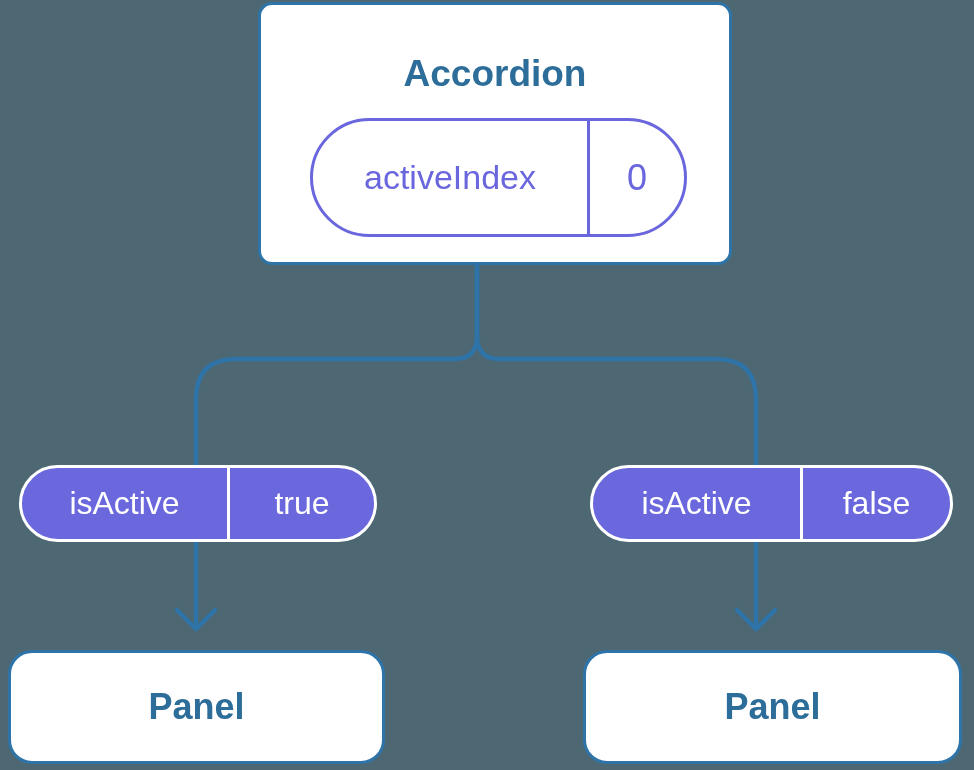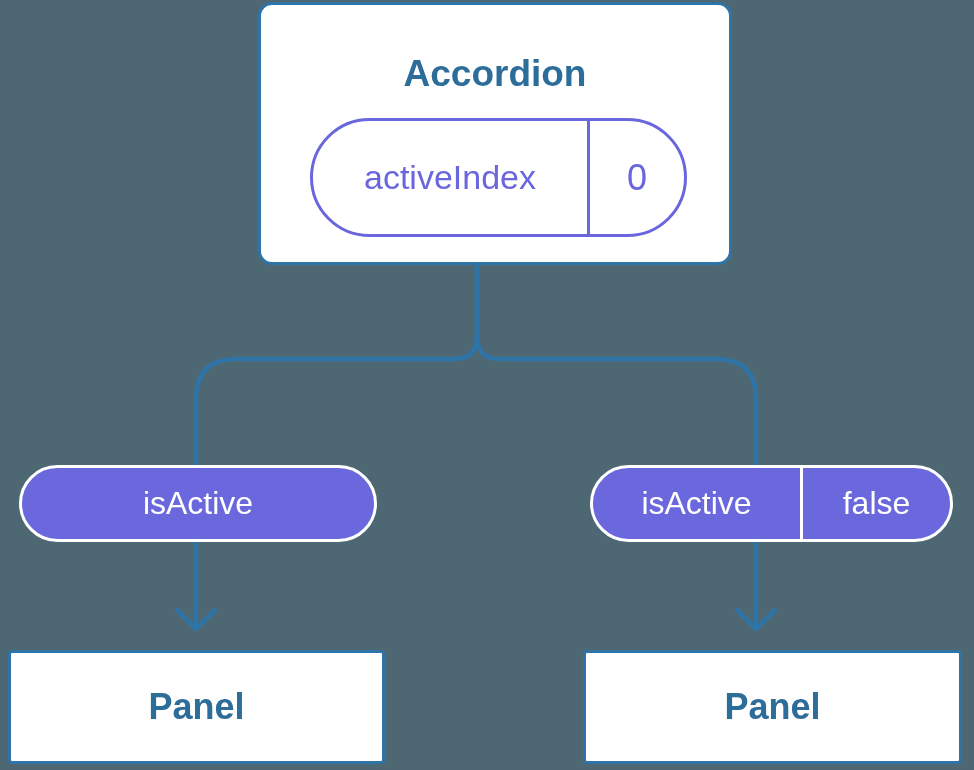--- a/index.html
+++ b/index.html
@@ -86,21 +86,21 @@
   .pill-filled .cell-value {
     border-left: 3px solid var(--pillTextLight);
     font-size: 32px;
   }
   .pill-left { left: 19px; width: 358px; }
   .pill-left .cell-value { width: 147px; }
   .pill-right { left: 590px; width: 363px; }
   .pill-right .cell-value { width: 150px; }
   .panel-node {
     top: 650px; height: 114px;
-    border-radius: 4px;
+    border-radius: 24px;
     display: flex;
     align-items: center;
     justify-content: center;
   }
   .panel-left { left: 8px; width: 377px; }
   .panel-right { left: 583px; width: 379px; }
   .panel-title { font-size: 36px; }
 </style>
 </head>
 <body>
@@ -117,20 +117,21 @@
   <div class="node accordion-node">
     <div class="node-title accordion-title">Accordion</div>
     <div class="pill pill-outline">
       <span class="cell cell-name">activeIndex</span>
       <span class="cell cell-value">0</span>
     </div>
   </div>
 
   <div class="pill pill-filled pill-left">
     <span class="cell cell-name">isActive</span>
+    <span class="cell cell-value">true</span>
   </div>
 
   <div class="pill pill-filled pill-right">
     <span class="cell cell-name">isActive</span>
     <span class="cell cell-value">false</span>
   </div>
 
   <div class="node panel-node panel-left">
     <div class="node-title panel-title">Panel</div>
   </div>

